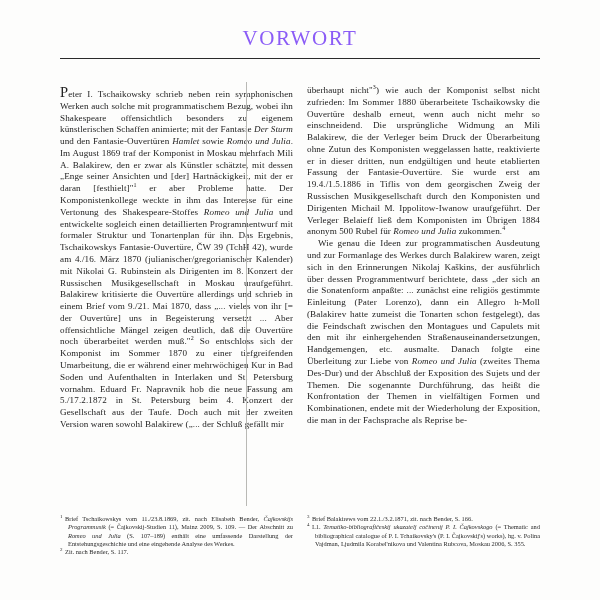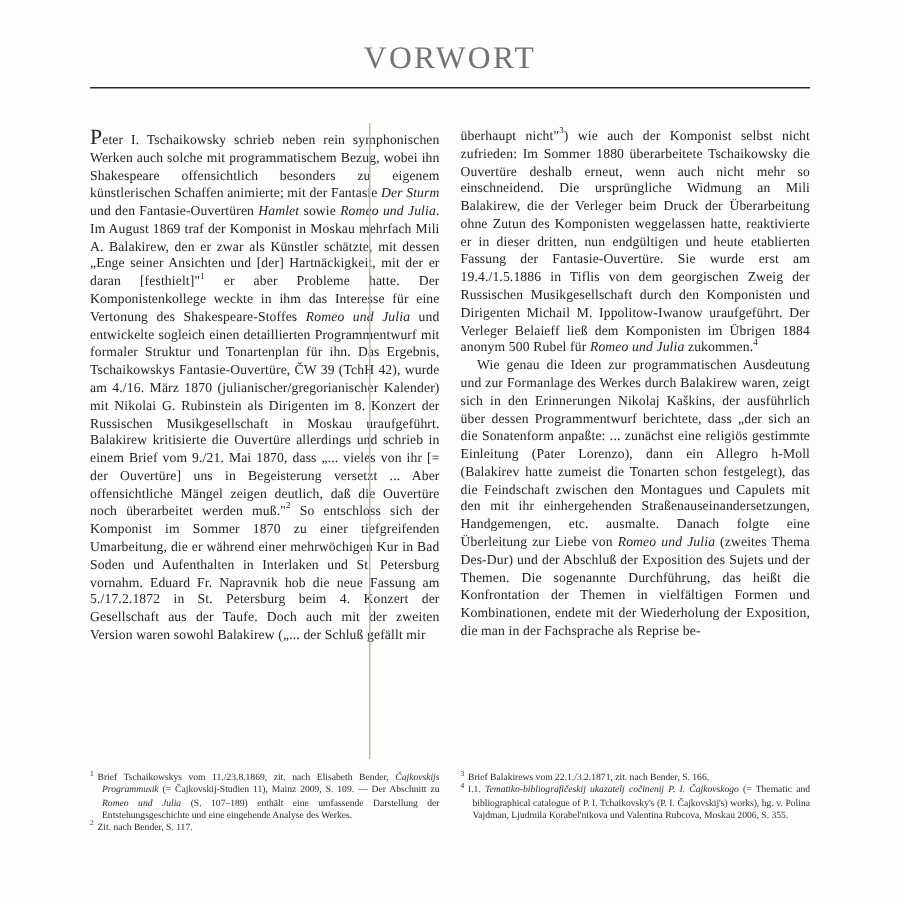--- a/index.html
+++ b/index.html
@@ -28,21 +28,21 @@
     left: 60px;
     top: 28px;
     width: 480px;
     text-align: center;
   }
   .page-title {
     font-family: "Liberation Serif", "DejaVu Serif", serif;
     font-size: 21px;
     letter-spacing: 1.6px;
     font-weight: 400;
-    color: #737373;
+    color: #8b5cf6;
     line-height: 1;
     margin: 0 0 9px 0;
   }
   .title-rule {
     width: 480px;
     height: 1px;
     background: #2a2a2a;
     margin: 0;
   }
   

